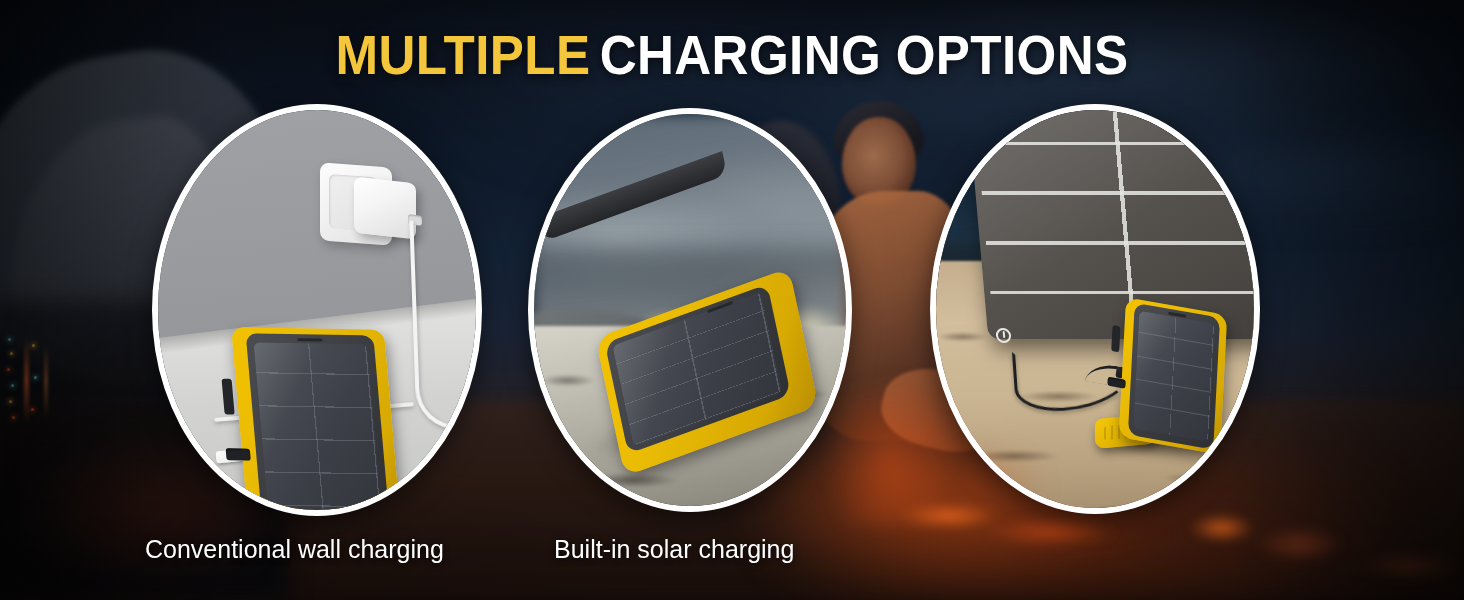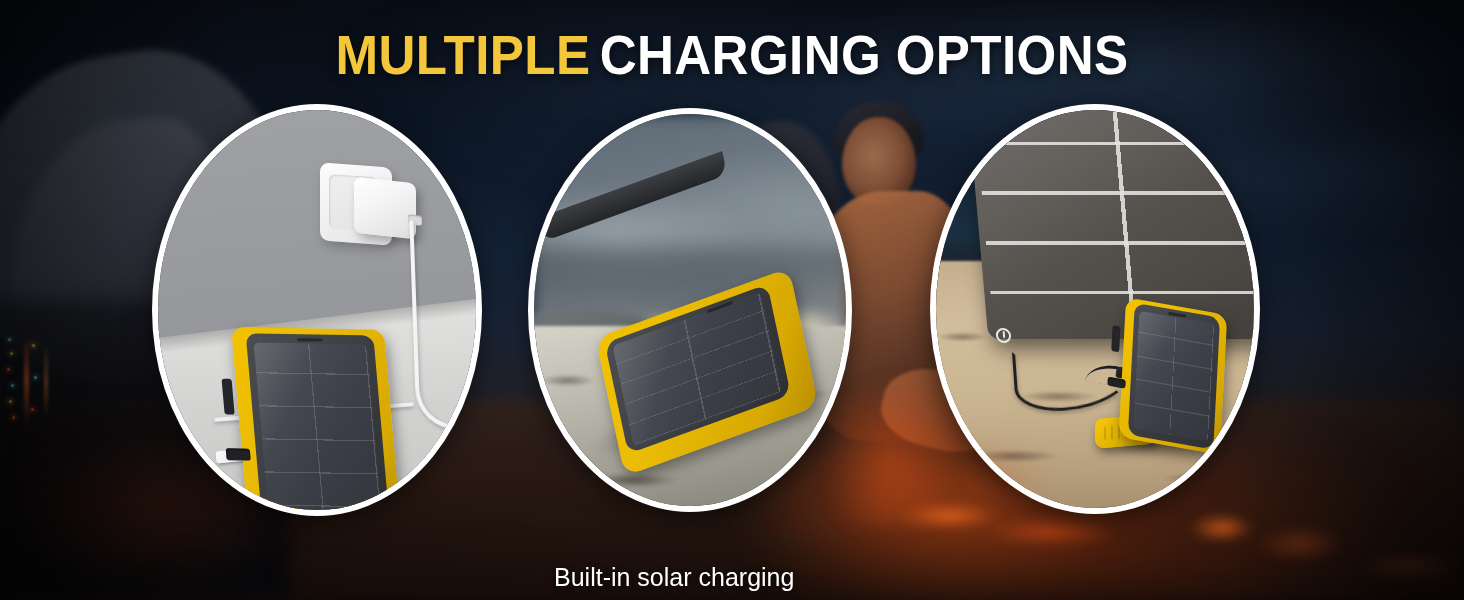--- a/index.html
+++ b/index.html
@@ -495,21 +495,21 @@
     position:absolute;
     color:#ffffff;
     font-family:"Liberation Sans", sans-serif;
     font-weight:400;
     font-size:25px;
     line-height:1;
     white-space:nowrap;
     text-shadow:0 1px 6px rgba(0,0,0,.75);
   }
   #caption-1 { left:145px; top:537px; }
-  #caption-2 { left:554px; top:537px;margin-top:28px; }
+  #caption-2 { left:554px; top:537px; }
   #caption-3 { left:997px; top:537px; }
 </style>
 </head>
 <body>
 
 <div class="banner">
 
   <div class="bg">
     <div class="bg-sky"></div>
     <div class="bg-clouds"></div>
@@ -625,15 +625,16 @@
             <div class="pb-speaker"></div>
           </div>
         </div>
         <div class="pb-sideport"></div>
         <div class="pb-port"></div>
       </div>
       <div class="s3-warmglow"></div>
     </div>
   </div>
 
+  <div class="caption" id="caption-1">Conventional wall charging</div>
   <div class="caption" id="caption-2">Built-in solar charging</div>
 
 </div>
 
 </body></html>

